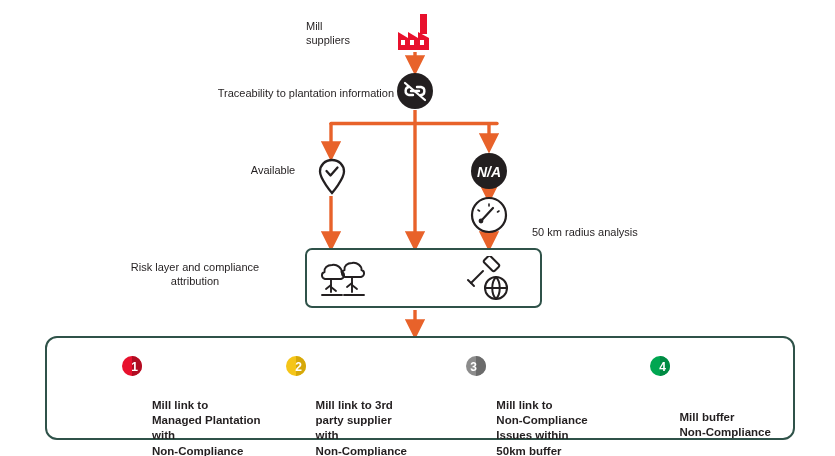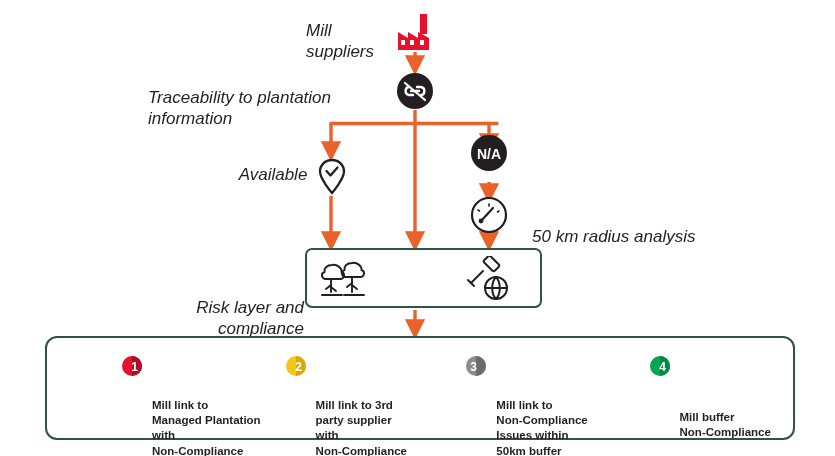--- a/index.html
+++ b/index.html
@@ -12,37 +12,36 @@
   }
   #stage {
     position: relative;
     width: 835px;
     height: 456px;
     background: #ffffff;
     overflow: hidden;
   }
   .node-label {
     position: absolute;
-    font-size: 17px;
+    font-size: 11px;
     color: #231f20;
     line-height: 1.25;
     white-space: pre-line;
-    font-style: italic;
   }
   .lbl-mill-suppliers {
     left: 306px;
     top: 20px;
     width: 80px;
     text-align: left;
   }
   .lbl-traceability {
-    left: 148px;
+    left: 172px;
     top: 87px;
     width: 222px;
-    text-align: left;
+    text-align: right;
   }
   .lbl-available {
     left: 238px;
     top: 164px;
     width: 70px;
     text-align: center;
   }
   .lbl-unavailable {
     left: 532px;
     top: 164px;
@@ -50,45 +49,44 @@
     text-align: left;
   }
   .lbl-radius {
     left: 532px;
     top: 213px;
     width: 180px;
     text-align: left;
     margin-top: 13px;
   }
   .lbl-risk {
-    left: 118px;
+    left: 102px;
     top: 261px;
     width: 186px;
-    text-align: right;
-    margin-top: 36px;
+    text-align: center;
   }
 
   
   #connectors {
     position: absolute;
     left: 0;
     top: 0;
     width: 835px;
     height: 456px;
   }
 
   
   .icon-wrap {
     position: absolute;
   }
 
   .factory-icon { left: 396px; top: 12px; }
   .trace-icon { left: 396px; top: 72px; }
   .pin-icon { left: 318px; top: 158px; }
-  .na-icon { left: 470px; top: 134px; }
+  .na-icon { left: 470px; top: 152px; font-style: italic; }
   .gauge-icon { left: 470px; top: 196px; }
 
   
   .risk-box {
     position: absolute;
     left: 305px;
     top: 248px;
     width: 237px;
     height: 60px;
     border: 2px solid #2f5249;

